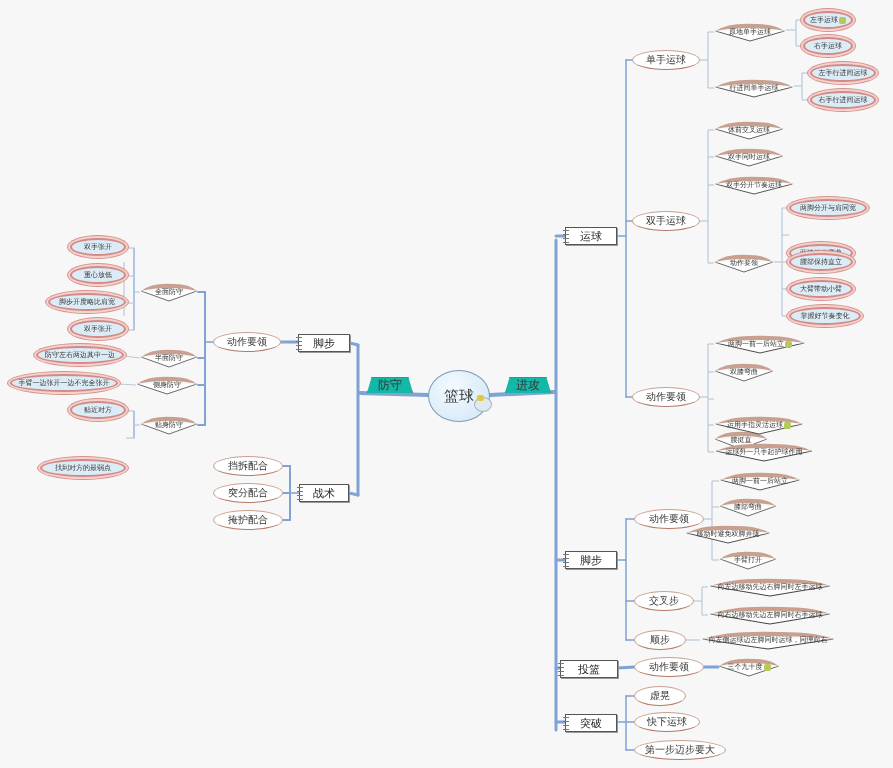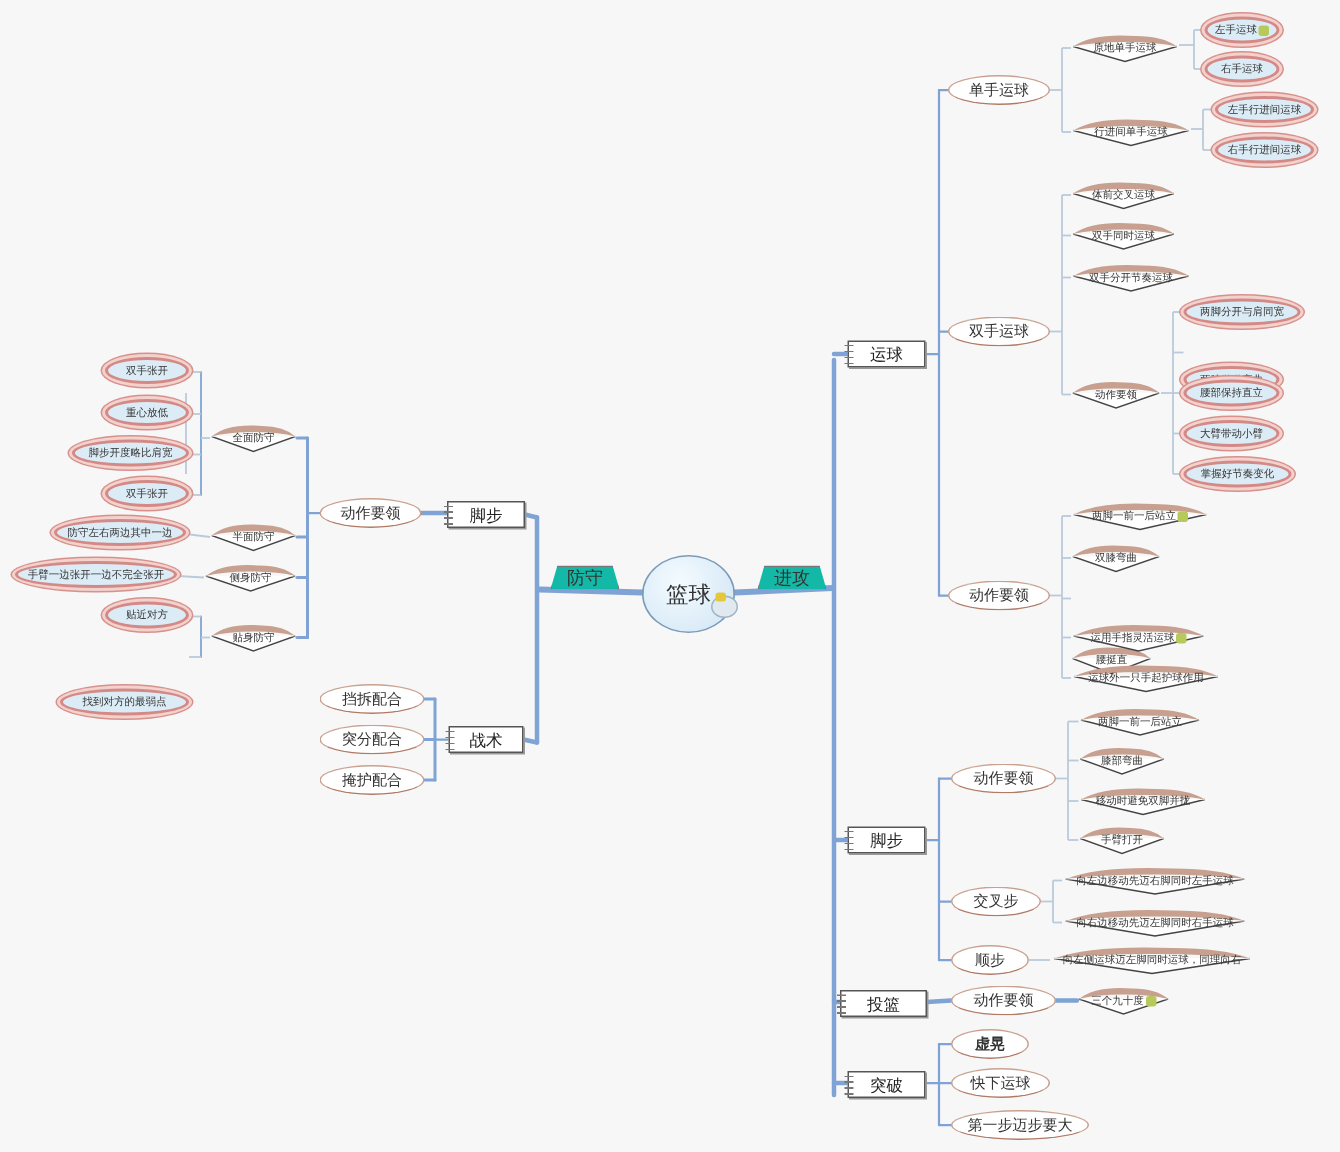--- a/index.html
+++ b/index.html
@@ -170,21 +170,21 @@
 </div>
 <div class="node oval" style="left:634px;top:591px;width:60px;">
   <span>交叉步</span>
 </div>
 <div class="node oval" style="left:634px;top:630px;width:52px;">
   <span>顺步</span>
 </div>
 <div class="node oval" style="left:634px;top:657px;width:70px;">
   <span>动作要领</span>
 </div>
-<div class="node oval" style="left:634px;top:686px;width:52px;font-weight:bold;">
+<div class="node oval" style="left:634px;top:686px;width:52px;">
   <span>虚晃</span>
 </div>
 <div class="node oval" style="left:634px;top:712px;width:66px;">
   <span>快下运球</span>
 </div>
 <div class="node oval" style="left:634px;top:740px;width:92px;">
   <span>第一步迈步要大</span>
 </div>
 
 <div class="node oval" style="left:213px;top:332px;width:68px;">
@@ -298,21 +298,21 @@
       <span>两脚一前一后站立</span>
     </div>
     <div class="node lens" style="left: 719px; top: 497px; width: 58px;">
       <svg class="shape" viewBox="0 0 100 20" preserveAspectRatio="none">
     <path d="M2 9 Q20 0 60 2 Q85 2 98 9 Q80 6 50 6 Q20 6 2 9Z" fill="#c7a08f"></path>
     <path d="M2 9 L50 19 L98 9" fill="#fff" stroke="#444" stroke-width="1"></path>
     <path d="M2 9 L98 9" stroke="#fff" stroke-width="0.5"></path>
       </svg>
       <span>膝部弯曲</span>
     </div>
-    <div class="node lens" style="left: 719px; top: 524px; width: 86px;">
+    <div class="node lens" style="left: 685px; top: 524px; width: 86px;">
       <svg class="shape" viewBox="0 0 100 20" preserveAspectRatio="none">
     <path d="M2 9 Q20 0 60 2 Q85 2 98 9 Q80 6 50 6 Q20 6 2 9Z" fill="#c7a08f"></path>
     <path d="M2 9 L50 19 L98 9" fill="#fff" stroke="#444" stroke-width="1"></path>
     <path d="M2 9 L98 9" stroke="#fff" stroke-width="0.5"></path>
       </svg>
       <span>移动时避免双脚并拢</span>
     </div>
     <div class="node lens" style="left: 719px; top: 550px; width: 58px;">
       <svg class="shape" viewBox="0 0 100 20" preserveAspectRatio="none">
     <path d="M2 9 Q20 0 60 2 Q85 2 98 9 Q80 6 50 6 Q20 6 2 9Z" fill="#c7a08f"></path>

